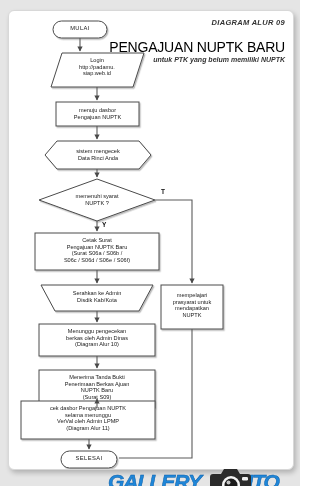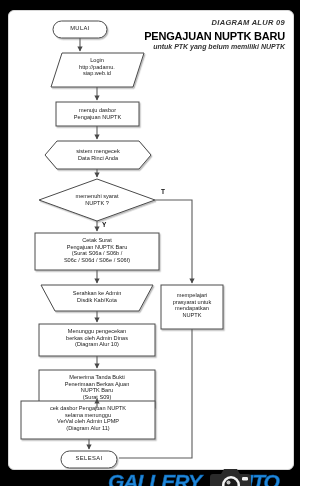--- a/index.html
+++ b/index.html
@@ -3,21 +3,21 @@
 <meta charset="utf-8">
 <style>
   html,body{margin:0;padding:0;}
   body{
     width:300px;height:486px;overflow:hidden;
     background:#ffffff;
     font-family:"Liberation Sans", sans-serif;
   }
   .page{
     position:relative;width:300px;height:486px;
-    background:#000000;
+    background:#e5e5e5;
   }
   .card{
     position:absolute;left:8px;top:10px;width:284px;height:458px;
     background:#ffffff;
     border:1px solid #d8d8d8;
     border-radius:6px;
     box-shadow:2px 3px 5px rgba(0,0,0,0.22);
     overflow:hidden;
   }
   .svgwrap{position:absolute;left:0;top:0;width:284px;height:458px;}
@@ -26,21 +26,21 @@
   
   .header{
     position:absolute;right:8px;top:7px;width:190px;
     text-align:right;color:#111;
   }
   .hdr-kicker{
     font-size:7.5px;font-style:italic;font-weight:bold;
     letter-spacing:0.3px;color:#333;
   }
   .hdr-title{
-    font-size:11px;font-weight:bold;margin-top:3px;
+    font-size:14px;font-weight:normal;margin-top:12px;
     letter-spacing:-0.2px;color:#000;
   }
   .hdr-sub{
     font-size:7px;font-style:italic;font-weight:bold;margin-top:1px;
     color:#333;
   }
 
   
   .nodetext{
     position:absolute;text-align:center;color:#1a1a1a;

